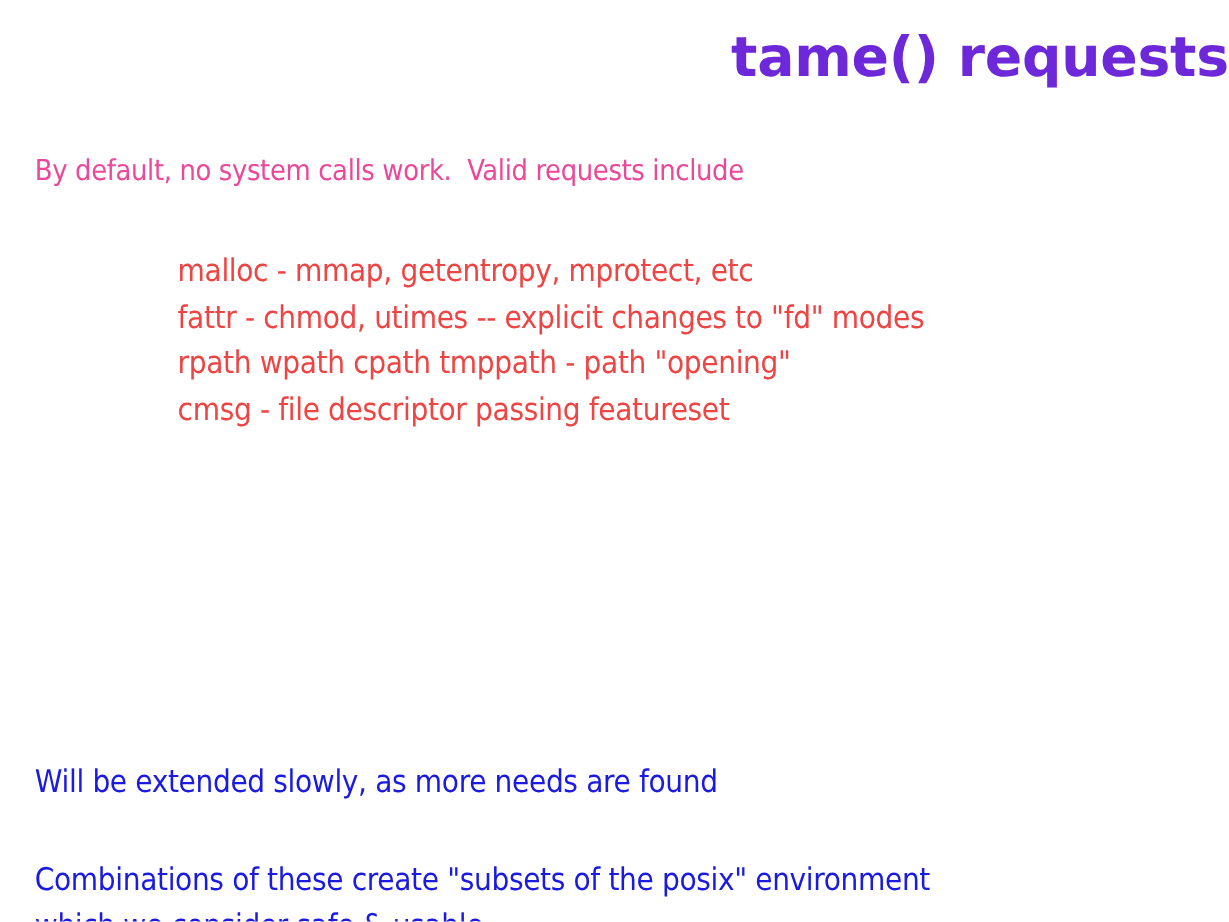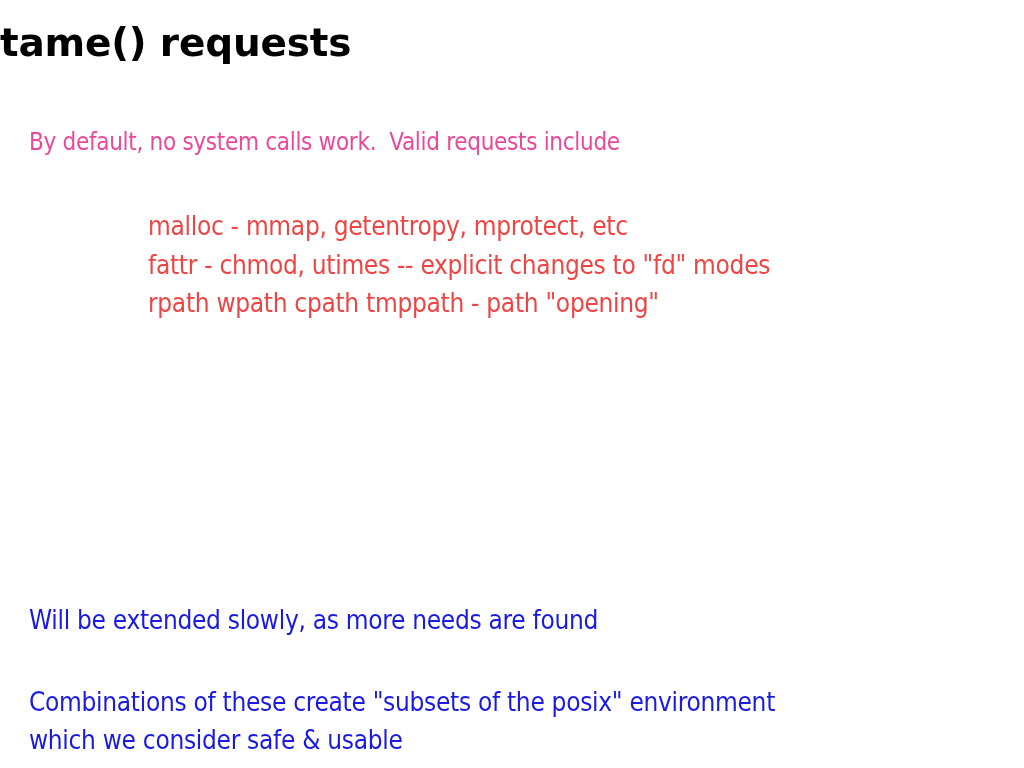--- a/index.html
+++ b/index.html
@@ -21,26 +21,26 @@
     width: 1024px;
     height: 768px;
     background: #ffffff;
   }
 
   .slide-title {
     position: absolute;
     top: 20px;
     left: 0;
     width: 1024px;
-    text-align: left;
+    text-align: right;
     font-family: "DejaVu Sans", sans-serif;
     font-weight: bold;
-    font-size: 39px;
+    font-size: 46px;
     letter-spacing: -0.2px;
-    color: #000000;
+    color: #6d28d9;
     white-space: nowrap;
   }
 
   .intro-line {
     position: absolute;
     top: 128px;
     left: 29px;
     font-family: "DejaVu Sans Condensed", "DejaVu Sans", sans-serif;
     font-size: 24px;
     color: #ec4899;
@@ -68,38 +68,40 @@
 
   .closing-para {
     position: absolute;
     left: 29px;
     font-family: "DejaVu Sans Condensed", "DejaVu Sans", sans-serif;
     font-size: 26px;
     line-height: 38px;
     color: #1a1ae0;
     letter-spacing: -0.3px;
     white-space: pre-line;
+    margin-top: 32px;
   }
 
   .closing-para.first { top: 601px; }
   .closing-para.second { top: 683px; }
 </style>
 </head>
 <body>
 
 <div class="slide">
 
   <div class="slide-title">tame() requests</div>
 
   <div class="intro-line">By default, no system calls work.  Valid requests include</div>
 
   <ul class="request-list">
     <li>malloc - mmap, getentropy, mprotect, etc</li>
     <li>fattr - chmod, utimes -- explicit changes to "fd" modes</li>
     <li>rpath wpath cpath tmppath - path "opening"</li>
+    <li>cmsg - file descriptor passing featureset</li>
   </ul>
 
   <div class="closing-para first">Will be extended slowly, as more needs are found</div>
 
   <div class="closing-para second">Combinations of these create "subsets of the posix" environment
 which we consider safe &amp; usable</div>
 
 </div>
 
 </body></html>

